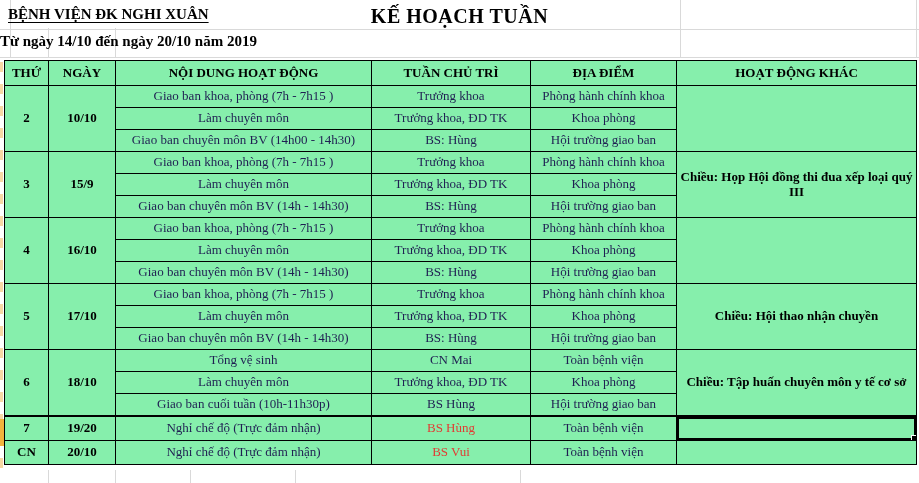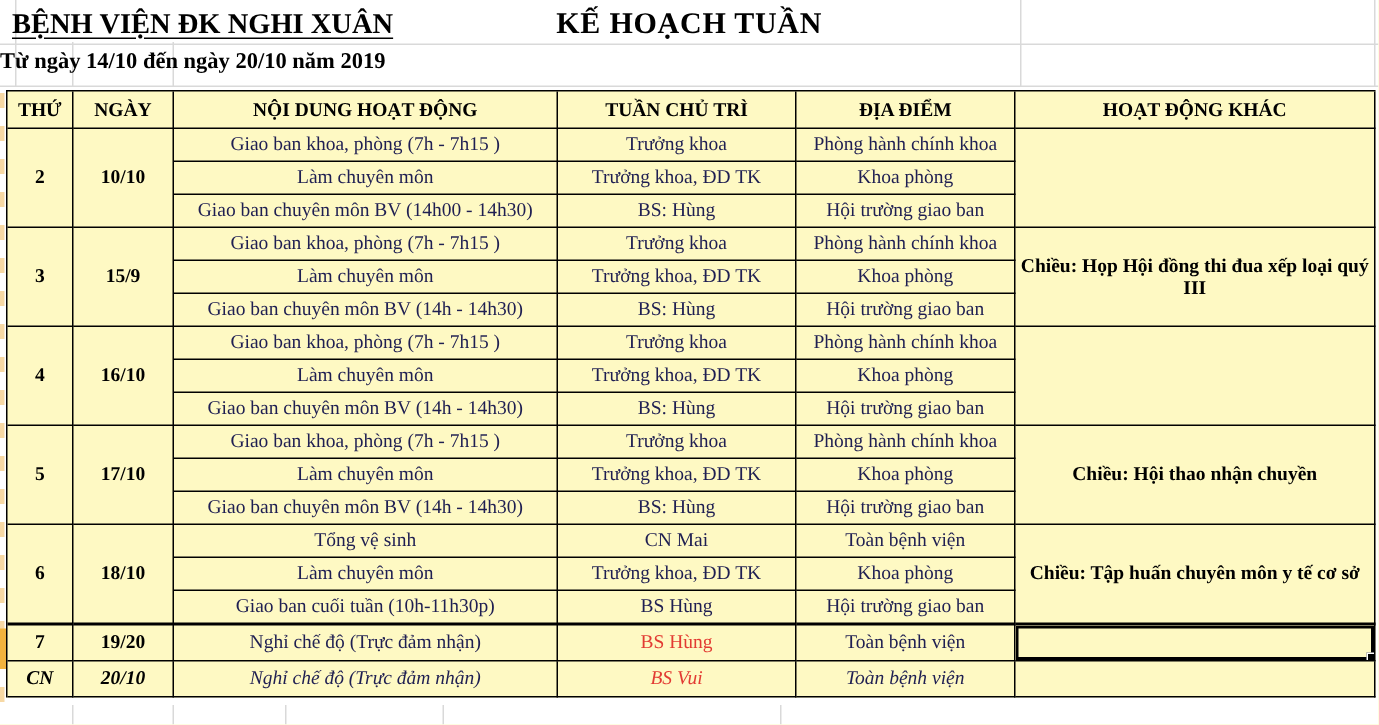--- a/index.html
+++ b/index.html
@@ -15,37 +15,37 @@
   .gl.h{height:1px;}
   
   .gutter{
     position:absolute;left:0;top:62px;width:3px;height:408px;z-index:1;
     background:repeating-linear-gradient(to bottom,
       rgba(240,185,90,.55) 0 10px, rgba(255,255,255,0) 10px 22px);
   }
   .row-sel-strip{position:absolute;left:0;width:4px;z-index:2;}
   
   .org{
-    position:absolute;left:8px;top:6px;font-size:19px;font-weight:bold;
+    position:absolute;left:8px;top:6px;font-size:15px;font-weight:bold;
     text-decoration:underline;text-underline-offset:3px;z-index:3;
   }
   .main-title{
     position:absolute;left:0;right:0;top:5px;text-align:center;
     font-size:20px;font-weight:bold;z-index:3;letter-spacing:.5px;
   }
   .subtitle{
     position:absolute;left:0;right:0;top:33px;text-align:left;
     font-size:15px;font-weight:bold;z-index:3;
   }
   
   table.plan{
     position:absolute;left:4px;top:60px;z-index:3;
     border-collapse:separate;border-spacing:0;table-layout:fixed;
     border-left:1px solid #000;border-top:1px solid #000;
-    background:#fef9c3;
+    background:#86efac;
   }
   table.plan td, table.plan th{
     border-right:1px solid #000;border-bottom:1px solid #000;
     padding:0 3px;text-align:center;vertical-align:middle;
     font-size:13px;line-height:1.15;overflow:hidden;
   }
   th{height:24px;font-weight:bold;font-size:12.5px;}
   td{height:21px;}
   td.thu, td.ngay{font-weight:bold;color:#000;}
   td.act{color:var(--body-text,#1f1f52);}
@@ -209,21 +209,21 @@
       <td class="thu">7</td>
       <td class="ngay">19/20</td>
       <td class="act">Nghỉ chế độ (Trực đảm nhận)</td>
       <td class="act red">BS Hùng</td>
       <td class="act">Toàn bệnh viện</td>
       <td class="other sel">
           <span class="handle"></span>
         </td>
     </tr>
 
-    <tr style="height:24px;font-style:italic;">
+    <tr style="height:24px;">
       <td class="thu">CN</td>
       <td class="ngay">20/10</td>
       <td class="act">Nghỉ chế độ (Trực đảm nhận)</td>
       <td class="act red">BS Vui</td>
       <td class="act">Toàn bệnh viện</td>
       <td class="other"></td>
     </tr>
   </tbody>
 </table>
 

